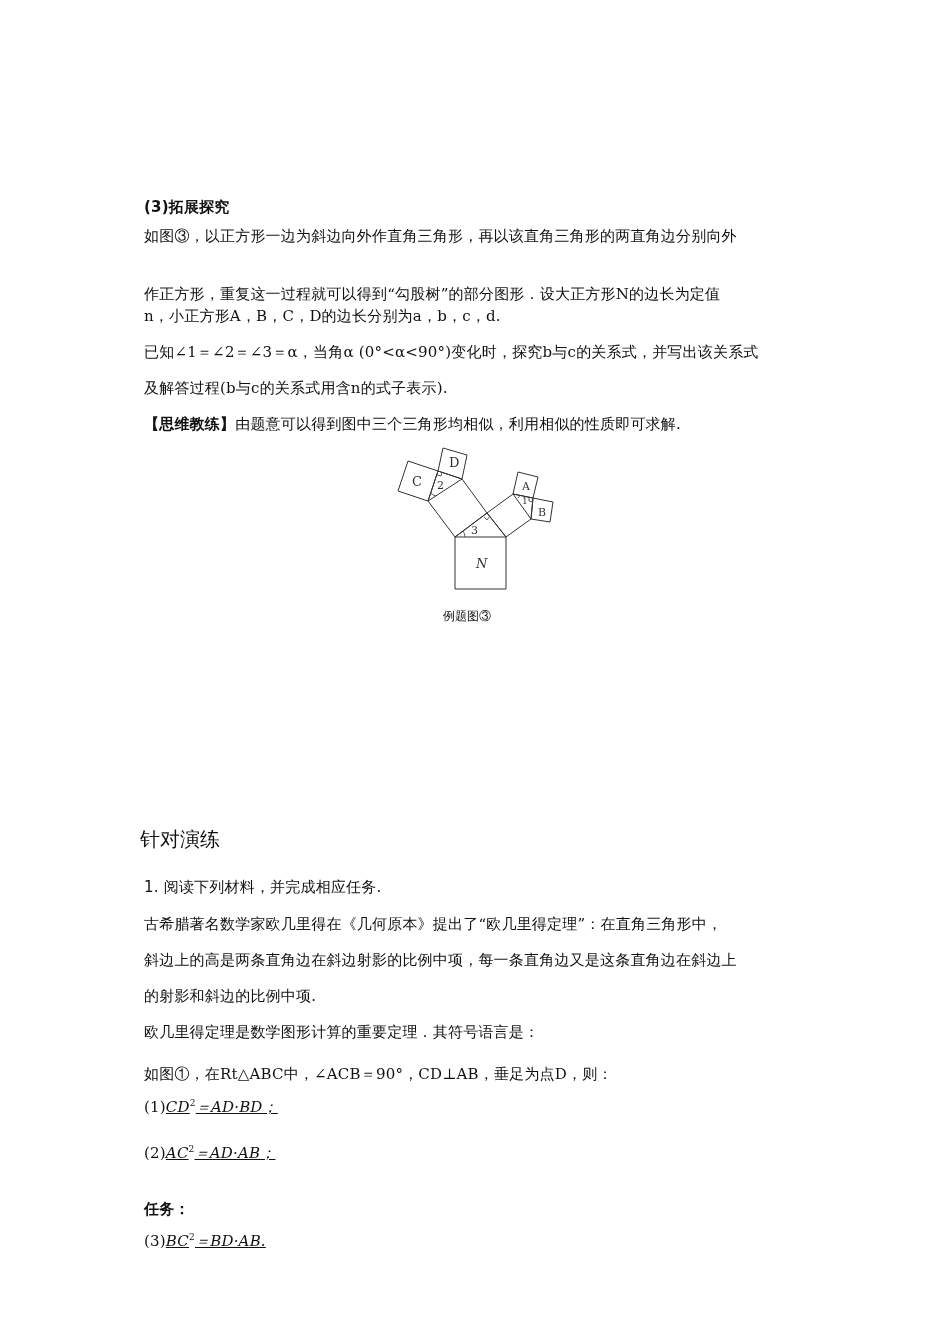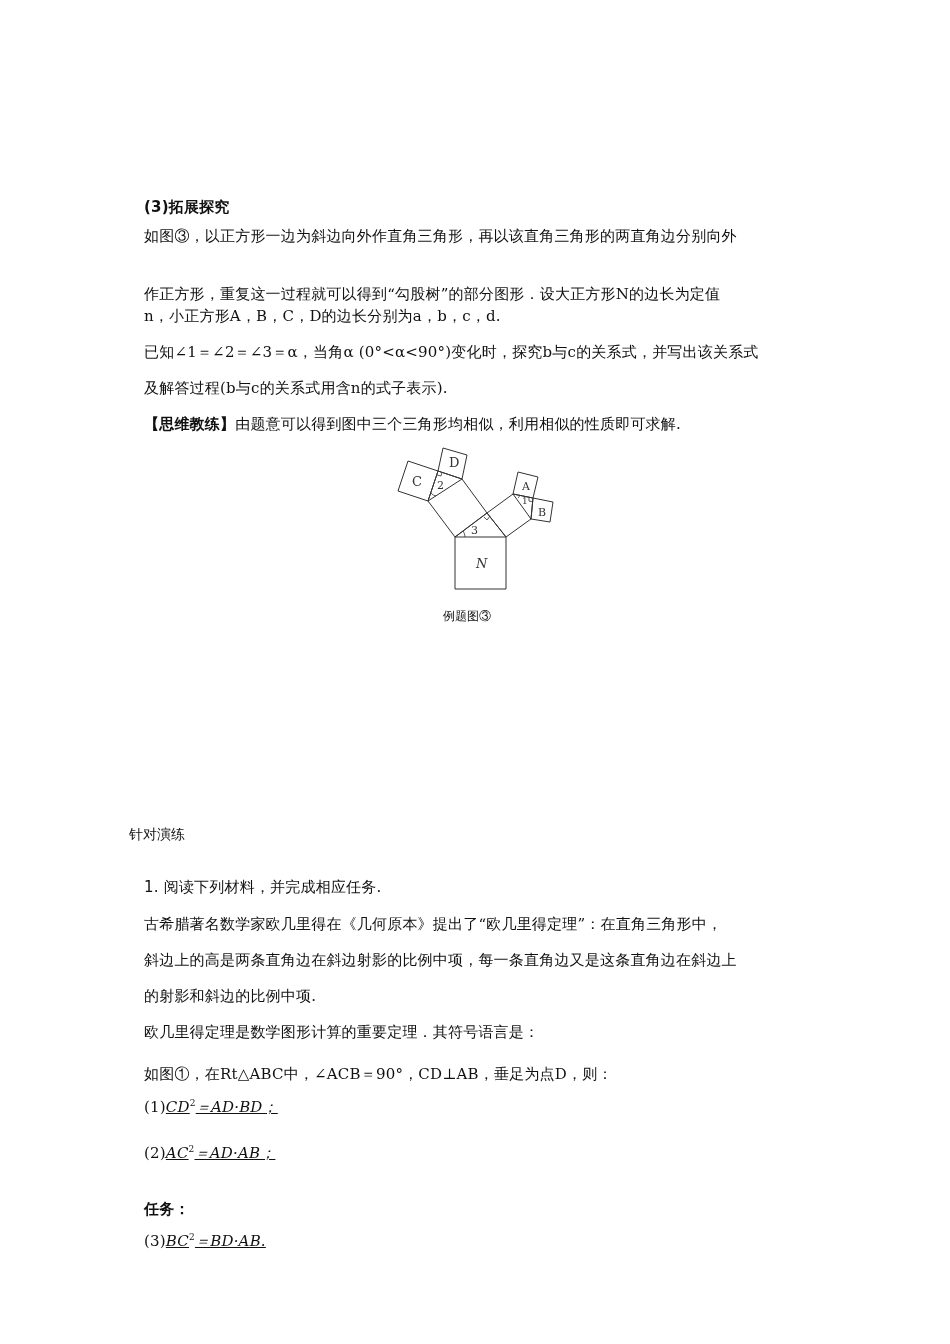--- a/index.html
+++ b/index.html
@@ -1,21 +1,21 @@
 <!DOCTYPE html>
 <html><head>
 <meta charset="utf-8">
 <style>
   html, body { margin: 0; padding: 0; background: #ffffff; }
   body { width: 950px; height: 1344px; position: relative; overflow: hidden;
          font-family: "DejaVu Serif", "Liberation Serif", serif; color: #111; }
   .line { position: absolute; left: 144px; font-size: 15px; line-height: 20px; white-space: nowrap; letter-spacing: 0.2px; }
   .bold { font-family: "DejaVu Sans", "Liberation Sans", sans-serif; font-weight: bold; }
   .sans { font-family: "DejaVu Sans", "Liberation Sans", sans-serif; }
-  .heading { position: absolute; left: 129px; top: 826px; font-size: 14px; font-family: "DejaVu Sans", "Liberation Sans", sans-serif; }
+  .heading { position: absolute; left: 140px; top: 826px; font-size: 20px; font-family: "DejaVu Sans", "Liberation Sans", sans-serif; }
   .figure { position: absolute; left: 380px; top: 440px; width: 200px; height: 200px; }
   .caption { position: absolute; left: 443px; top: 608px; font-size: 12px; }
   i { font-style: italic; text-decoration: underline; }
   sup { font-size: 9px; vertical-align: 6px; }
 </style>
 </head>
 <body>
 
 <div class="line bold" style="top:197px;">(3)拓展探究</div>
 <div class="line" style="top:226px;">如图③，以正方形一边为斜边向外作直角三角形，再以该直角三角形的两直角边分别向外</div>

